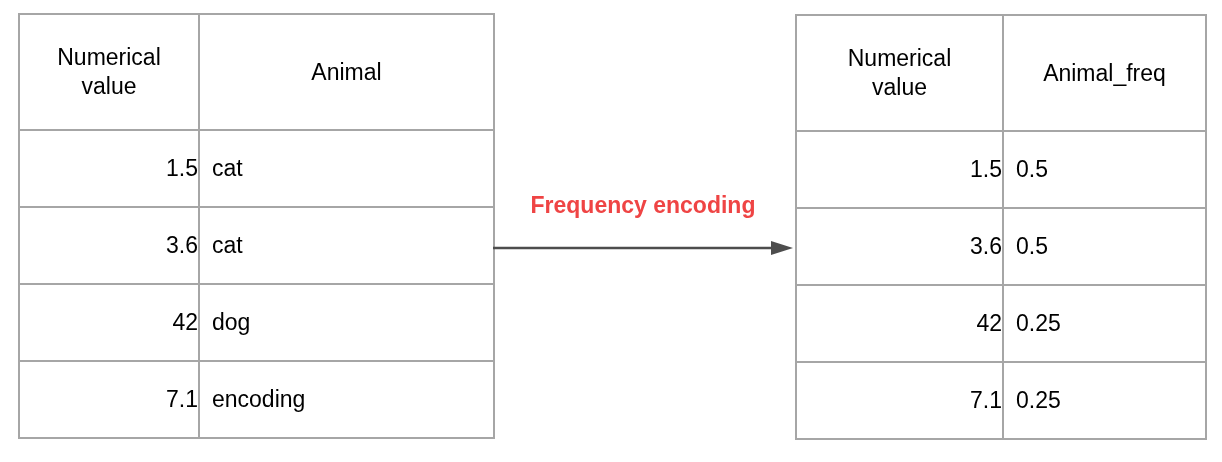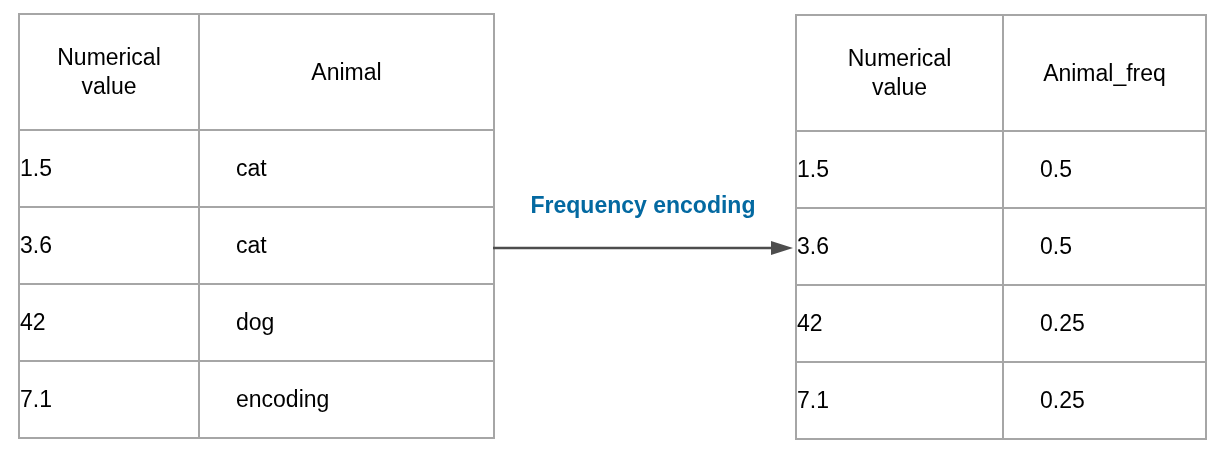--- a/index.html
+++ b/index.html
@@ -23,36 +23,36 @@
   }
   .tbl th, .tbl td {
     border: 2px solid #a6a6a6;
     background: #ffffff;
     vertical-align: middle;
     font-weight: 400;
     padding: 0;
   }
   .tbl tr.hdr th { height: 116px; text-align: center; }
   .tbl tr.row td { height: 77px; }
-  td.num { text-align: left; }
-  td.txt { text-align: left; padding-left: 36px; }
+  td.num { text-align: right; }
+  td.txt { text-align: left; padding-left: 12px; }
   .hwrap-narrow { display: inline-block; max-width: 130px; line-height: 1.28; }
 
   .tbl-left  { left: 18px;  top: 13px; width: 475px; }
   .tbl-right { left: 795px; top: 14px; width: 410px; }
 
   .transform-label {
     position: absolute;
     left: 493px;
     top: 192px;
     width: 300px;
     text-align: center;
     font-size: 23px;
     font-weight: 700;
-    color: #0369a1;
+    color: #ef4444;
     white-space: nowrap;
   }
   .arrow-svg {
     position: absolute;
     left: 493px;
     top: 239px;
     width: 300px;
     height: 18px;
   }
 </style>

